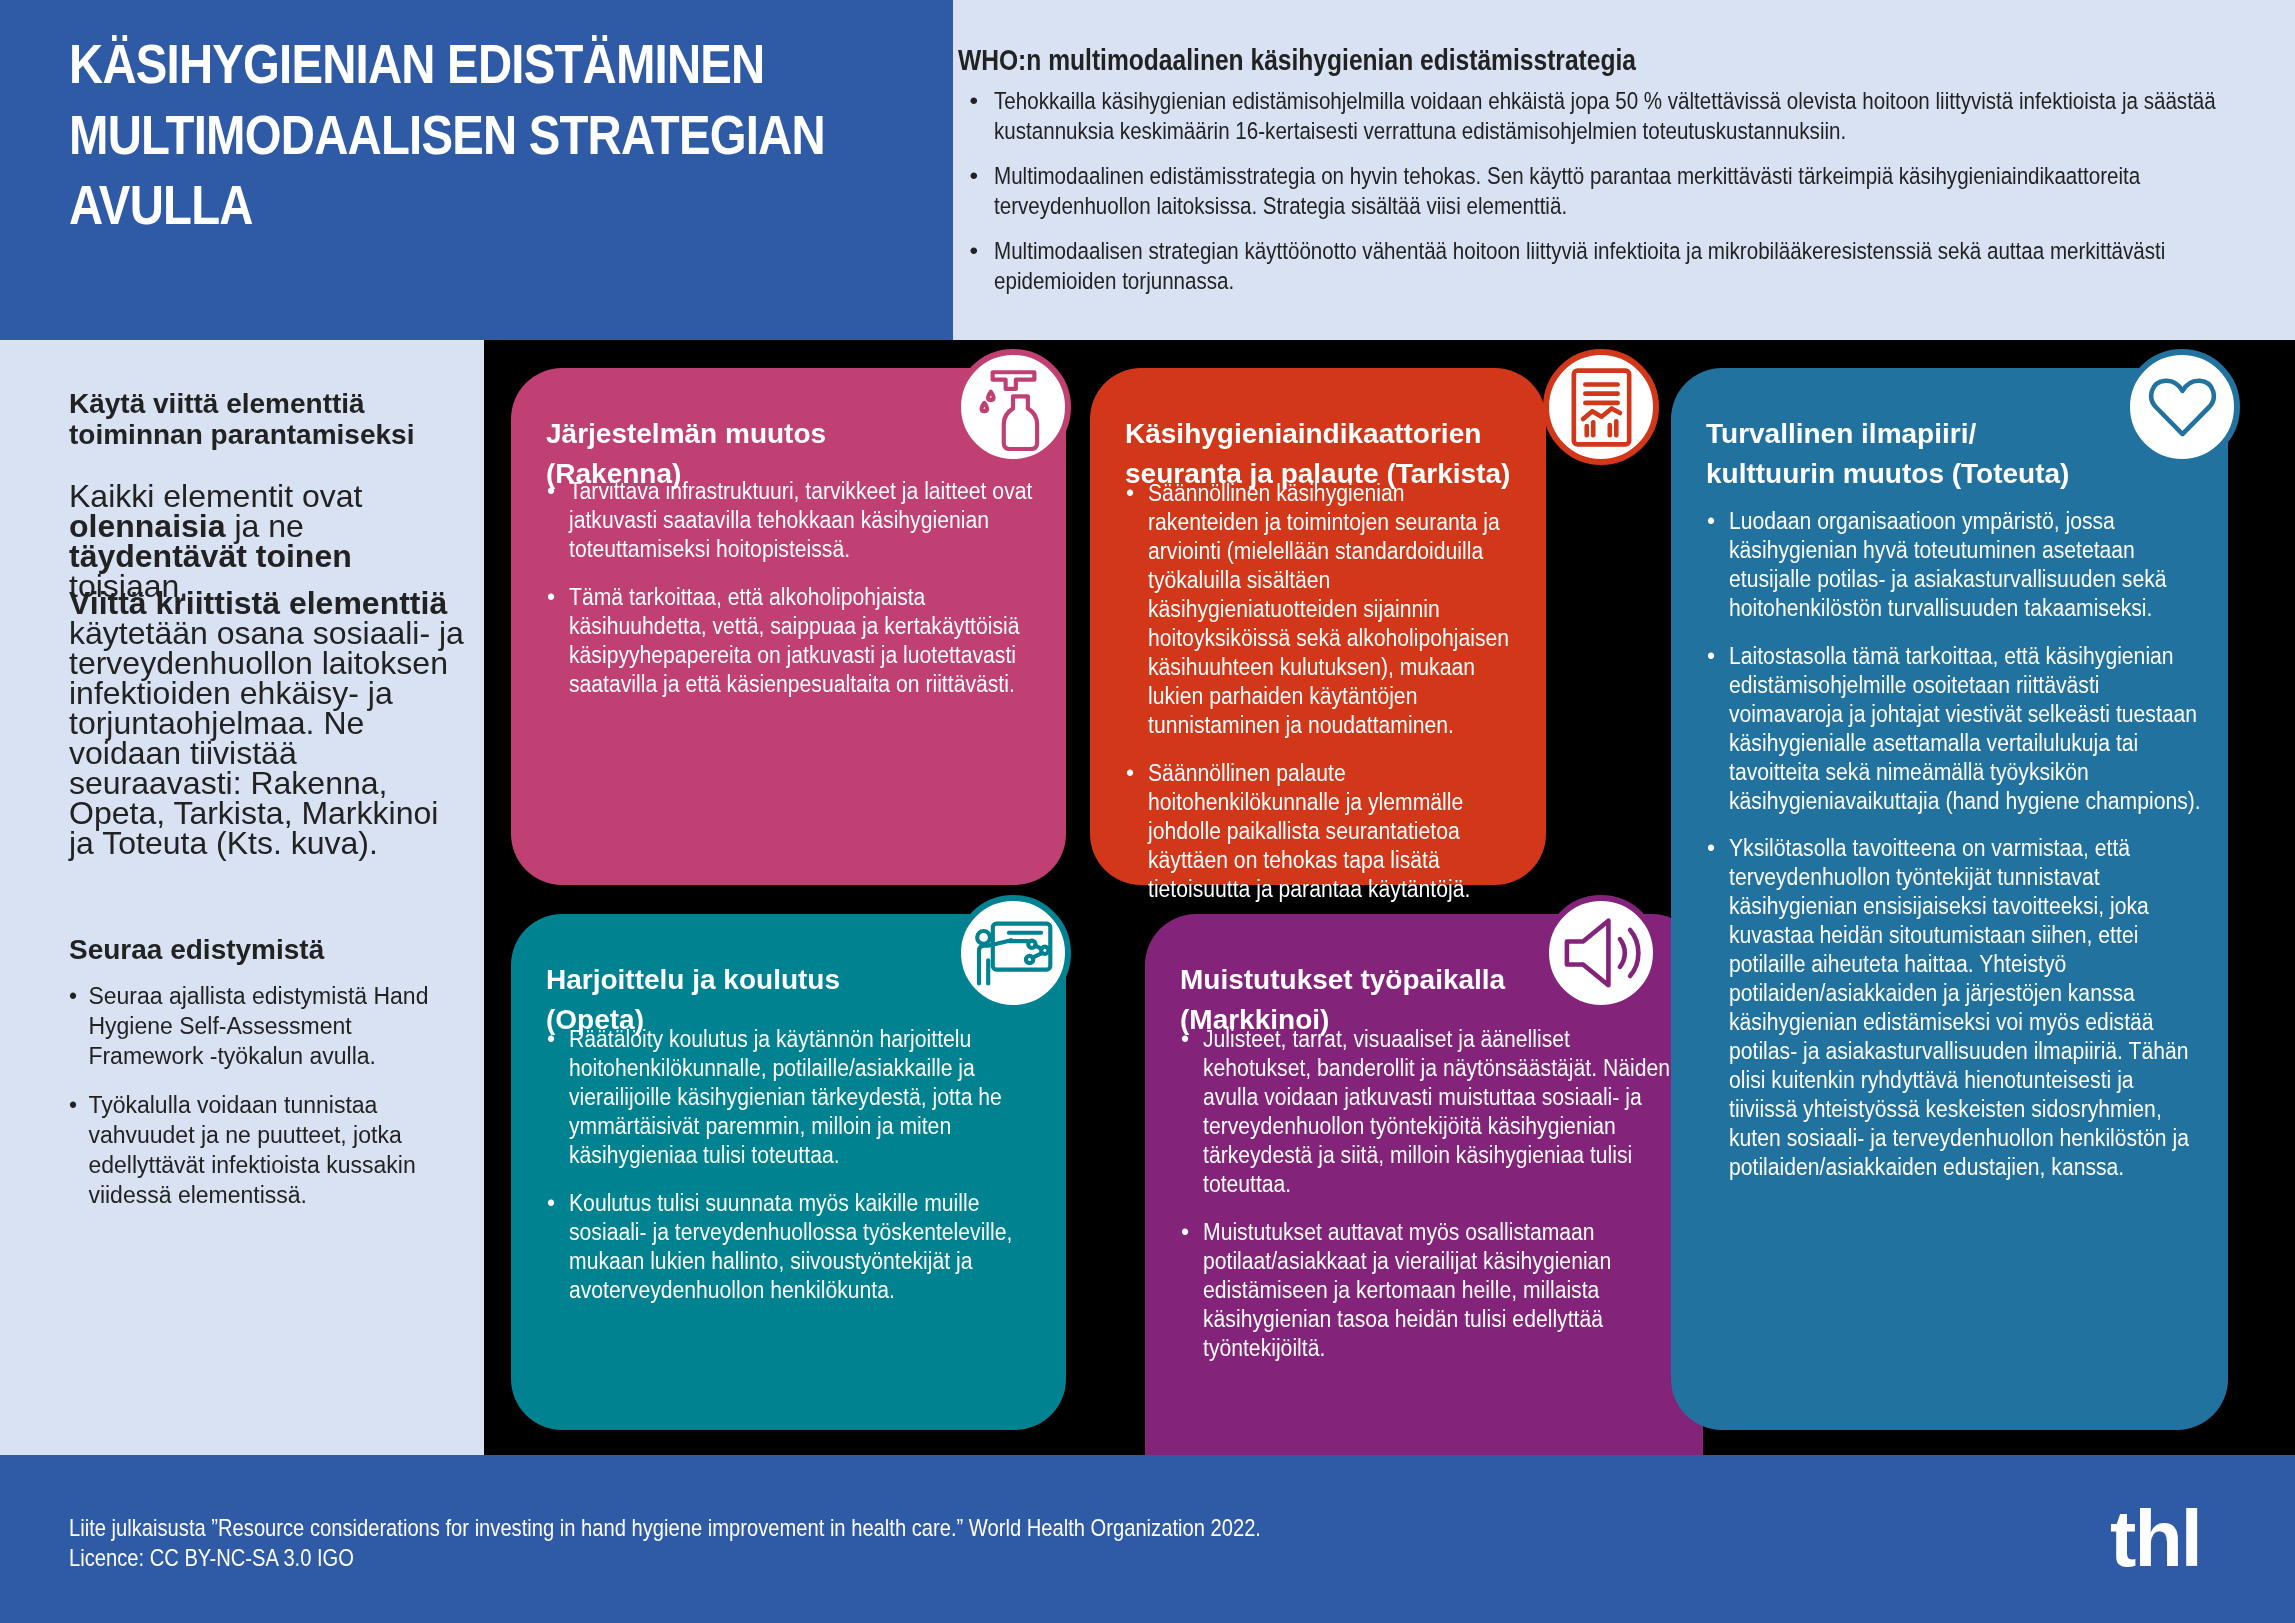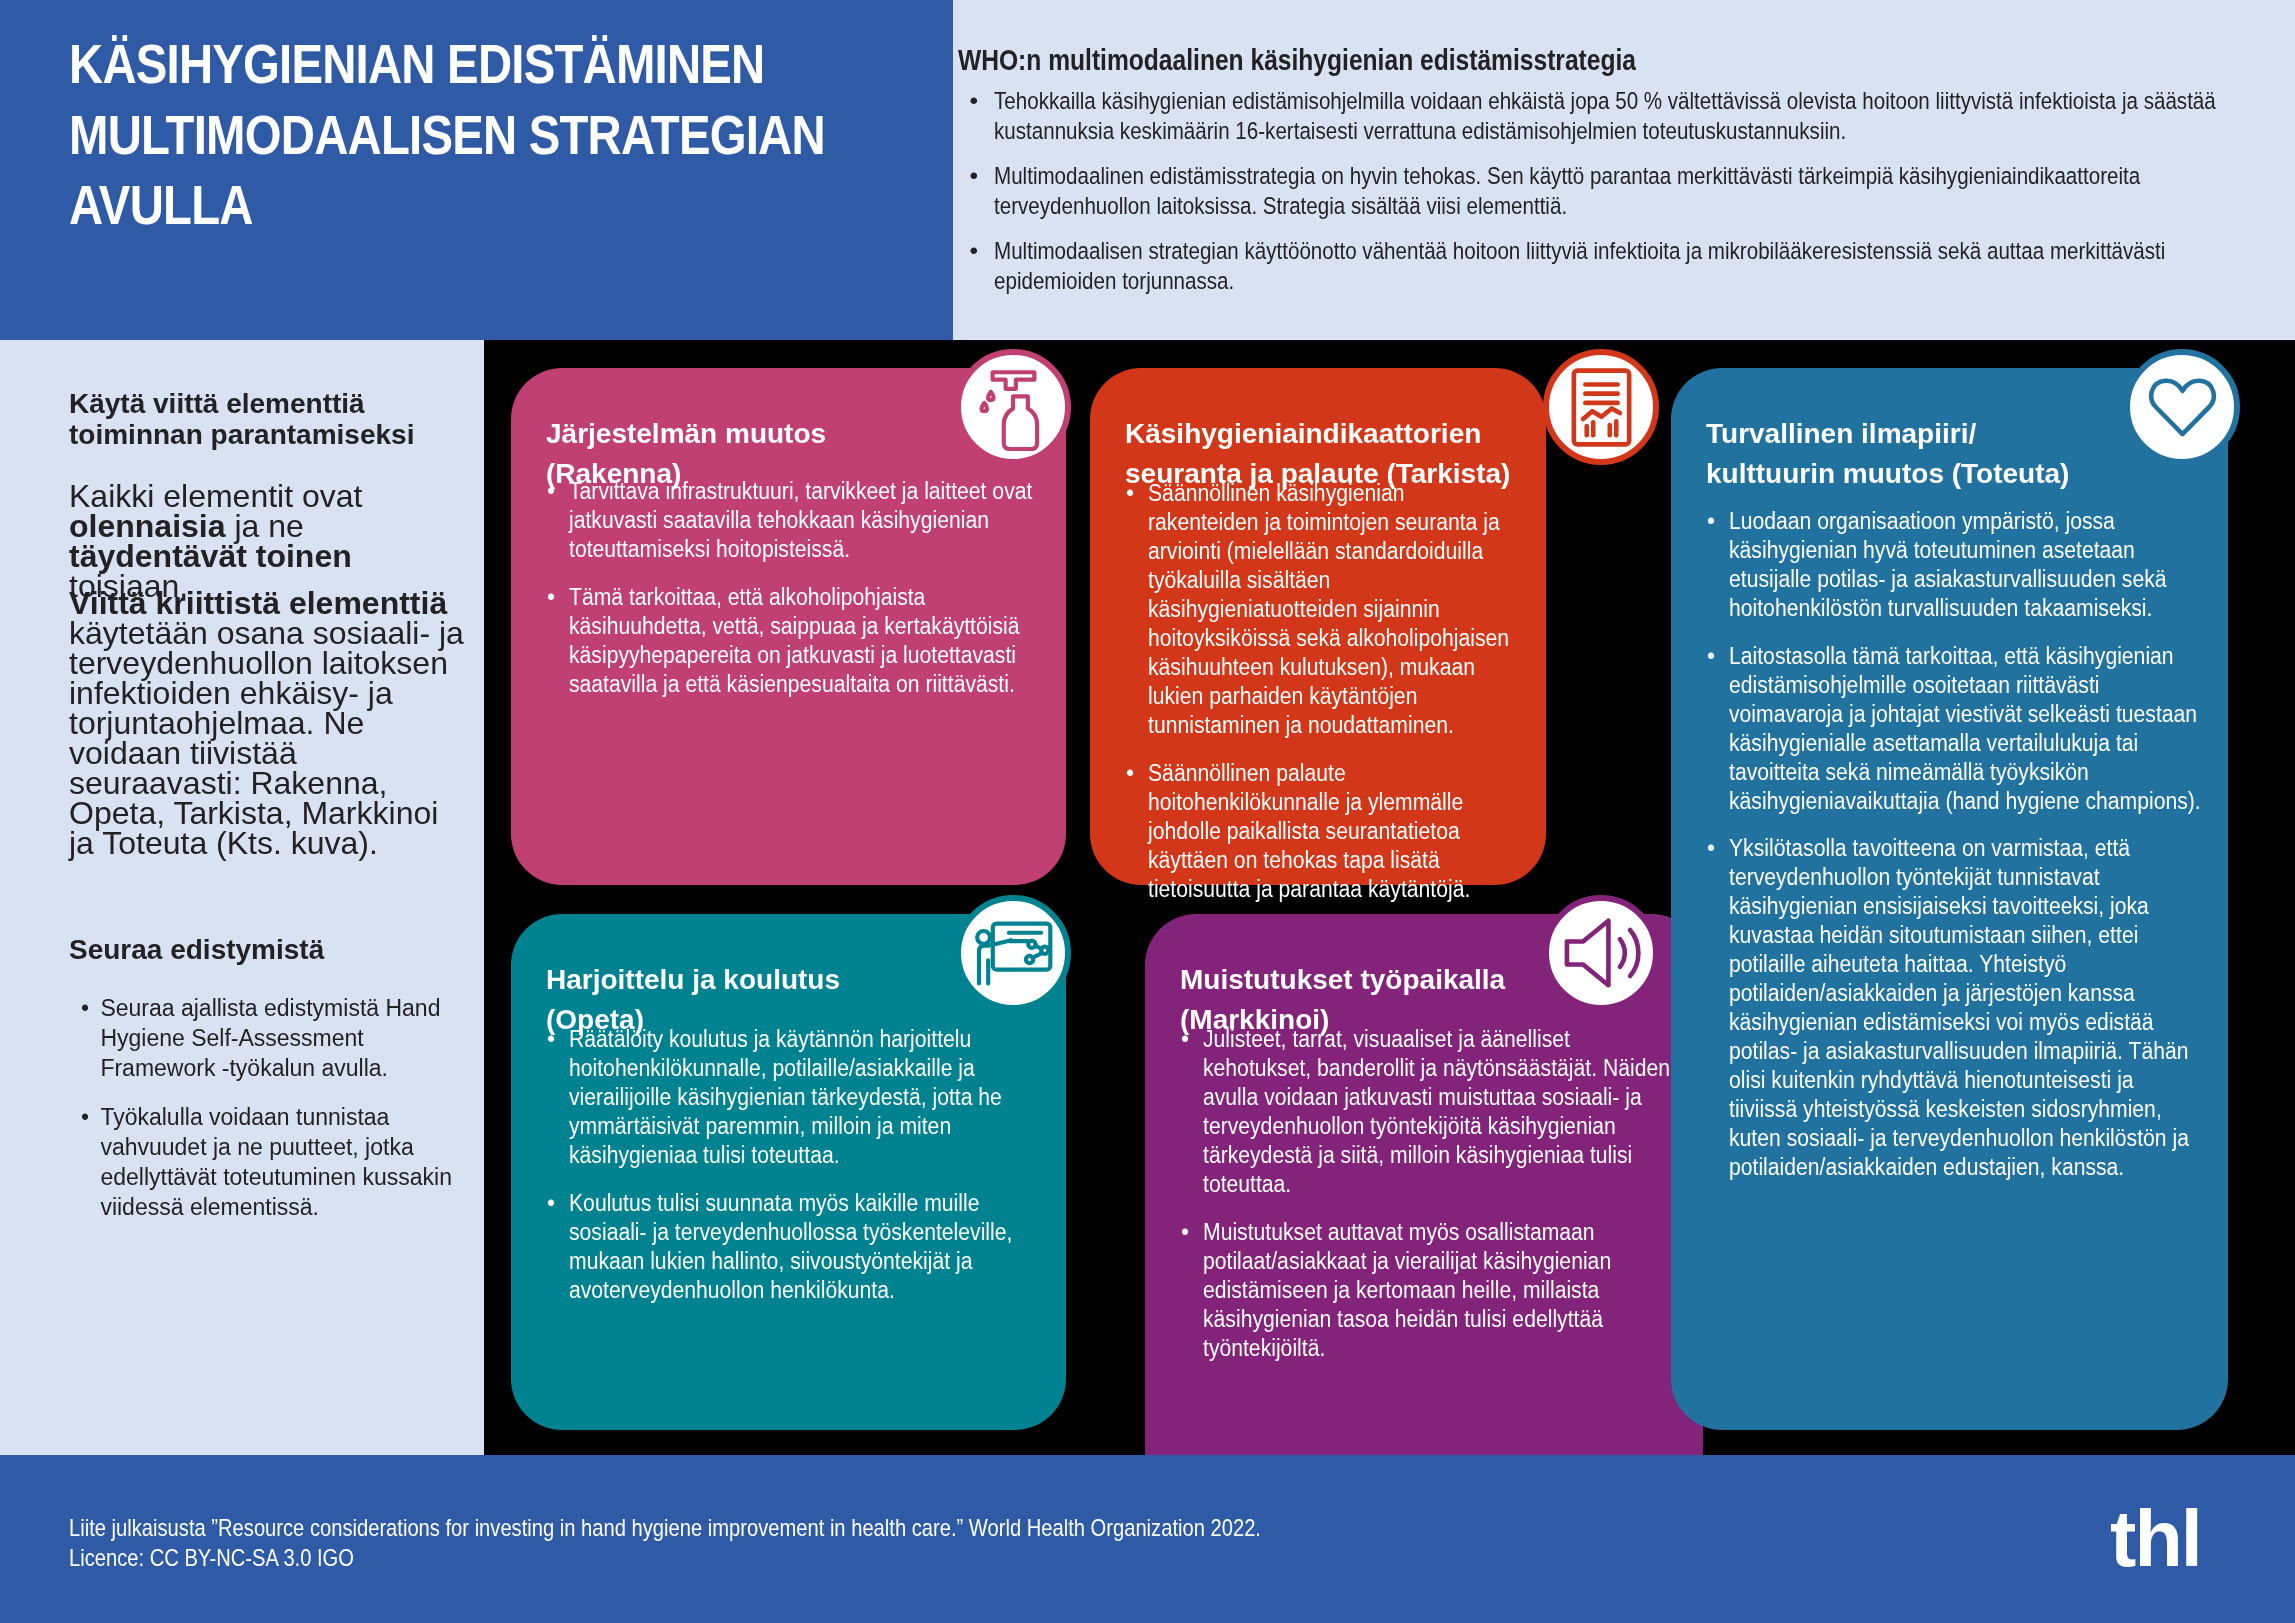--- a/index.html
+++ b/index.html
@@ -12,21 +12,21 @@
   #who-title { position:absolute; left:958px; top:43px; font-size:30px; font-weight:700; color:#222; transform:scaleX(0.82); transform-origin:left top; white-space:nowrap; }
   .who-list { position:absolute; left:962px; top:86px; width:1314px; margin:0; padding:0; list-style:none; }
   .who-list li { position:relative; padding-left:32px; font-size:24.5px; line-height:30px; color:#222; margin-bottom:15px; }
   .who-list li::before { content:"•"; position:absolute; left:7.4px; top:0; }
   .who-list .txt { display:block; transform:scaleX(0.84); transform-origin:left top; width:119%; }
 
   #side { left:0; top:340px; width:484px; height:1115px; background:#d9e2f3; }
   .side-h { position:absolute; left:69px; font-weight:700; font-size:28px; line-height:30.5px; color:#222; }
   .side-p { position:absolute; left:69px; width:398px; font-size:32px; line-height:30px; color:#222; }
   .side-p b { font-weight:700; }
-  .side-list { position:absolute; left:69px; width:398px; margin:12px; padding:0; list-style:none; }
+  .side-list { position:absolute; left:69px; width:398px; margin:0; padding:0; list-style:none; }
   .side-list li { position:relative; padding-left:19.4px; font-size:23px; line-height:30px; color:#222; margin-bottom:18.5px; }
   .side-list li::before { content:"•"; position:absolute; left:0; top:0; }
 
   .card { position:absolute; border-radius:51px; color:#fff; }
   .card h2 { margin:0; position:absolute; left:35px; top:46px; font-size:28px; line-height:40px; font-weight:700; }
   .card ul { position:absolute; left:35px; right:18.5px; margin:0; padding:0; list-style:none; }
   .card li { position:relative; padding-left:23px; font-size:23px; line-height:29px; margin-bottom:18.5px; }
   .card li::before { content:"•"; position:absolute; left:0.9px; top:0; }
   .card .lt { display:block; transform:scaleX(0.92); transform-origin:left top; width:108%; }
   .icon-circle { position:absolute; width:116px; height:116px; border-radius:50%; background:#fff; box-sizing:border-box; display:flex; align-items:center; justify-content:center; }
@@ -69,21 +69,21 @@
 <div class="side-h" style="top:389px; width:398px;">Käytä viittä elementtiä toiminnan parantamiseksi</div>
 <div class="side-p" style="top:481px;">
   <span>Kaikki elementit ovat </span><b>olennaisia</b><span> ja ne </span><b>täydentävät toinen</b><span> toisiaan.</span>
 </div>
 <div class="side-p" style="top:588px;">
   <b>Viittä kriittistä elementtiä</b><span> käytetään osana sosiaali- ja terveydenhuollon laitoksen infektioiden ehkäisy- ja torjuntaohjelmaa. Ne voidaan tiivistää seuraavasti: Rakenna, Opeta, Tarkista, Markkinoi ja Toteuta (Kts. kuva).</span>
 </div>
 <div class="side-h" style="top:935px;">Seuraa edistymistä</div>
 <ul class="side-list" style="top:981px;">
   <li>Seuraa ajallista edistymistä Hand Hygiene Self-Assessment Framework -työkalun avulla.</li>
-  <li>Työkalulla voidaan tunnistaa vahvuudet ja ne puutteet, jotka edellyttävät toteutuminen kussakin viidessä elementissä.</li>
+  <li>Työkalulla voidaan tunnistaa vahvuudet ja ne puutteet, jotka edellyttävät infektioista kussakin viidessä elementissä.</li>
 </ul>
 
 <div id="c-pink" class="card">
   <h2 style="width:393px;">Järjestelmän muutos (Rakenna)</h2>
   <ul style="top:109px; right:25.4px;">
     <li>
         <span class="lt">Tarvittava infrastruktuuri, tarvikkeet ja laitteet ovat jatkuvasti saatavilla tehokkaan käsihygienian toteuttamiseksi hoitopisteissä.</span>
       </li>
     <li>
         <span class="lt">Tämä tarkoittaa, että alkoholipohjaista käsihuuhdetta, vettä, saippuaa ja kertakäyttöisiä käsipyyhepapereita on jatkuvasti ja luotettavasti saatavilla ja että käsienpesualtaita on riittävästi.</span>

